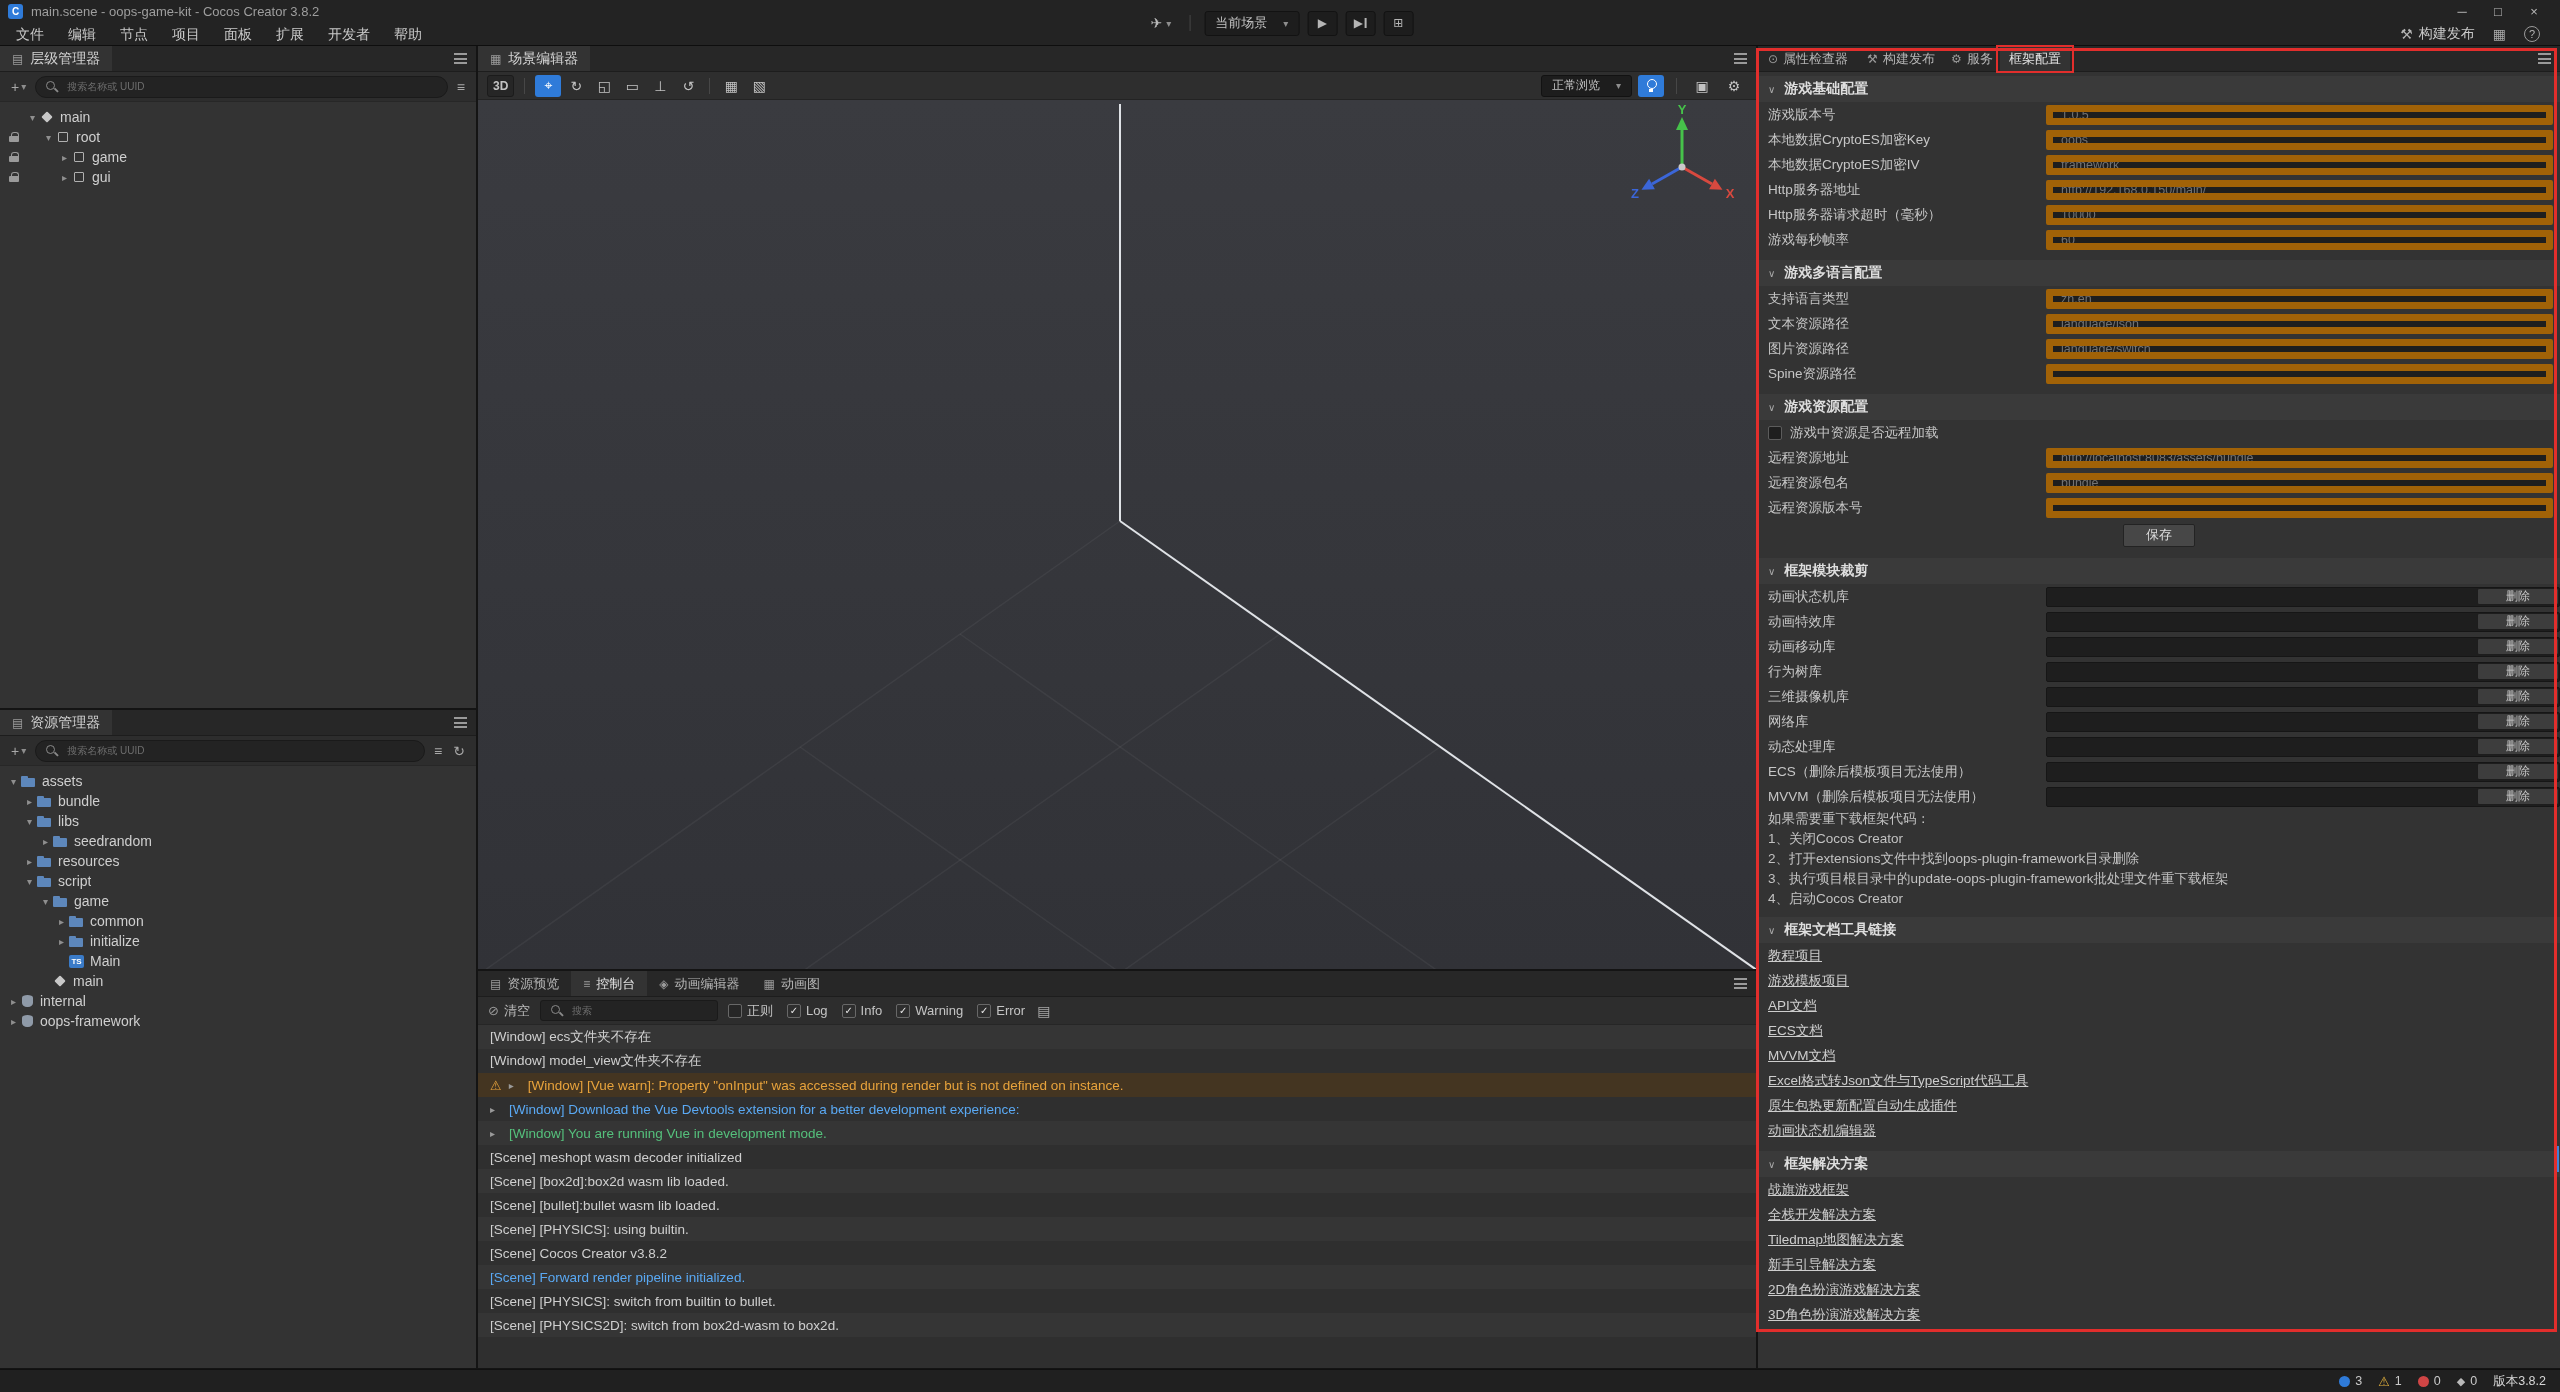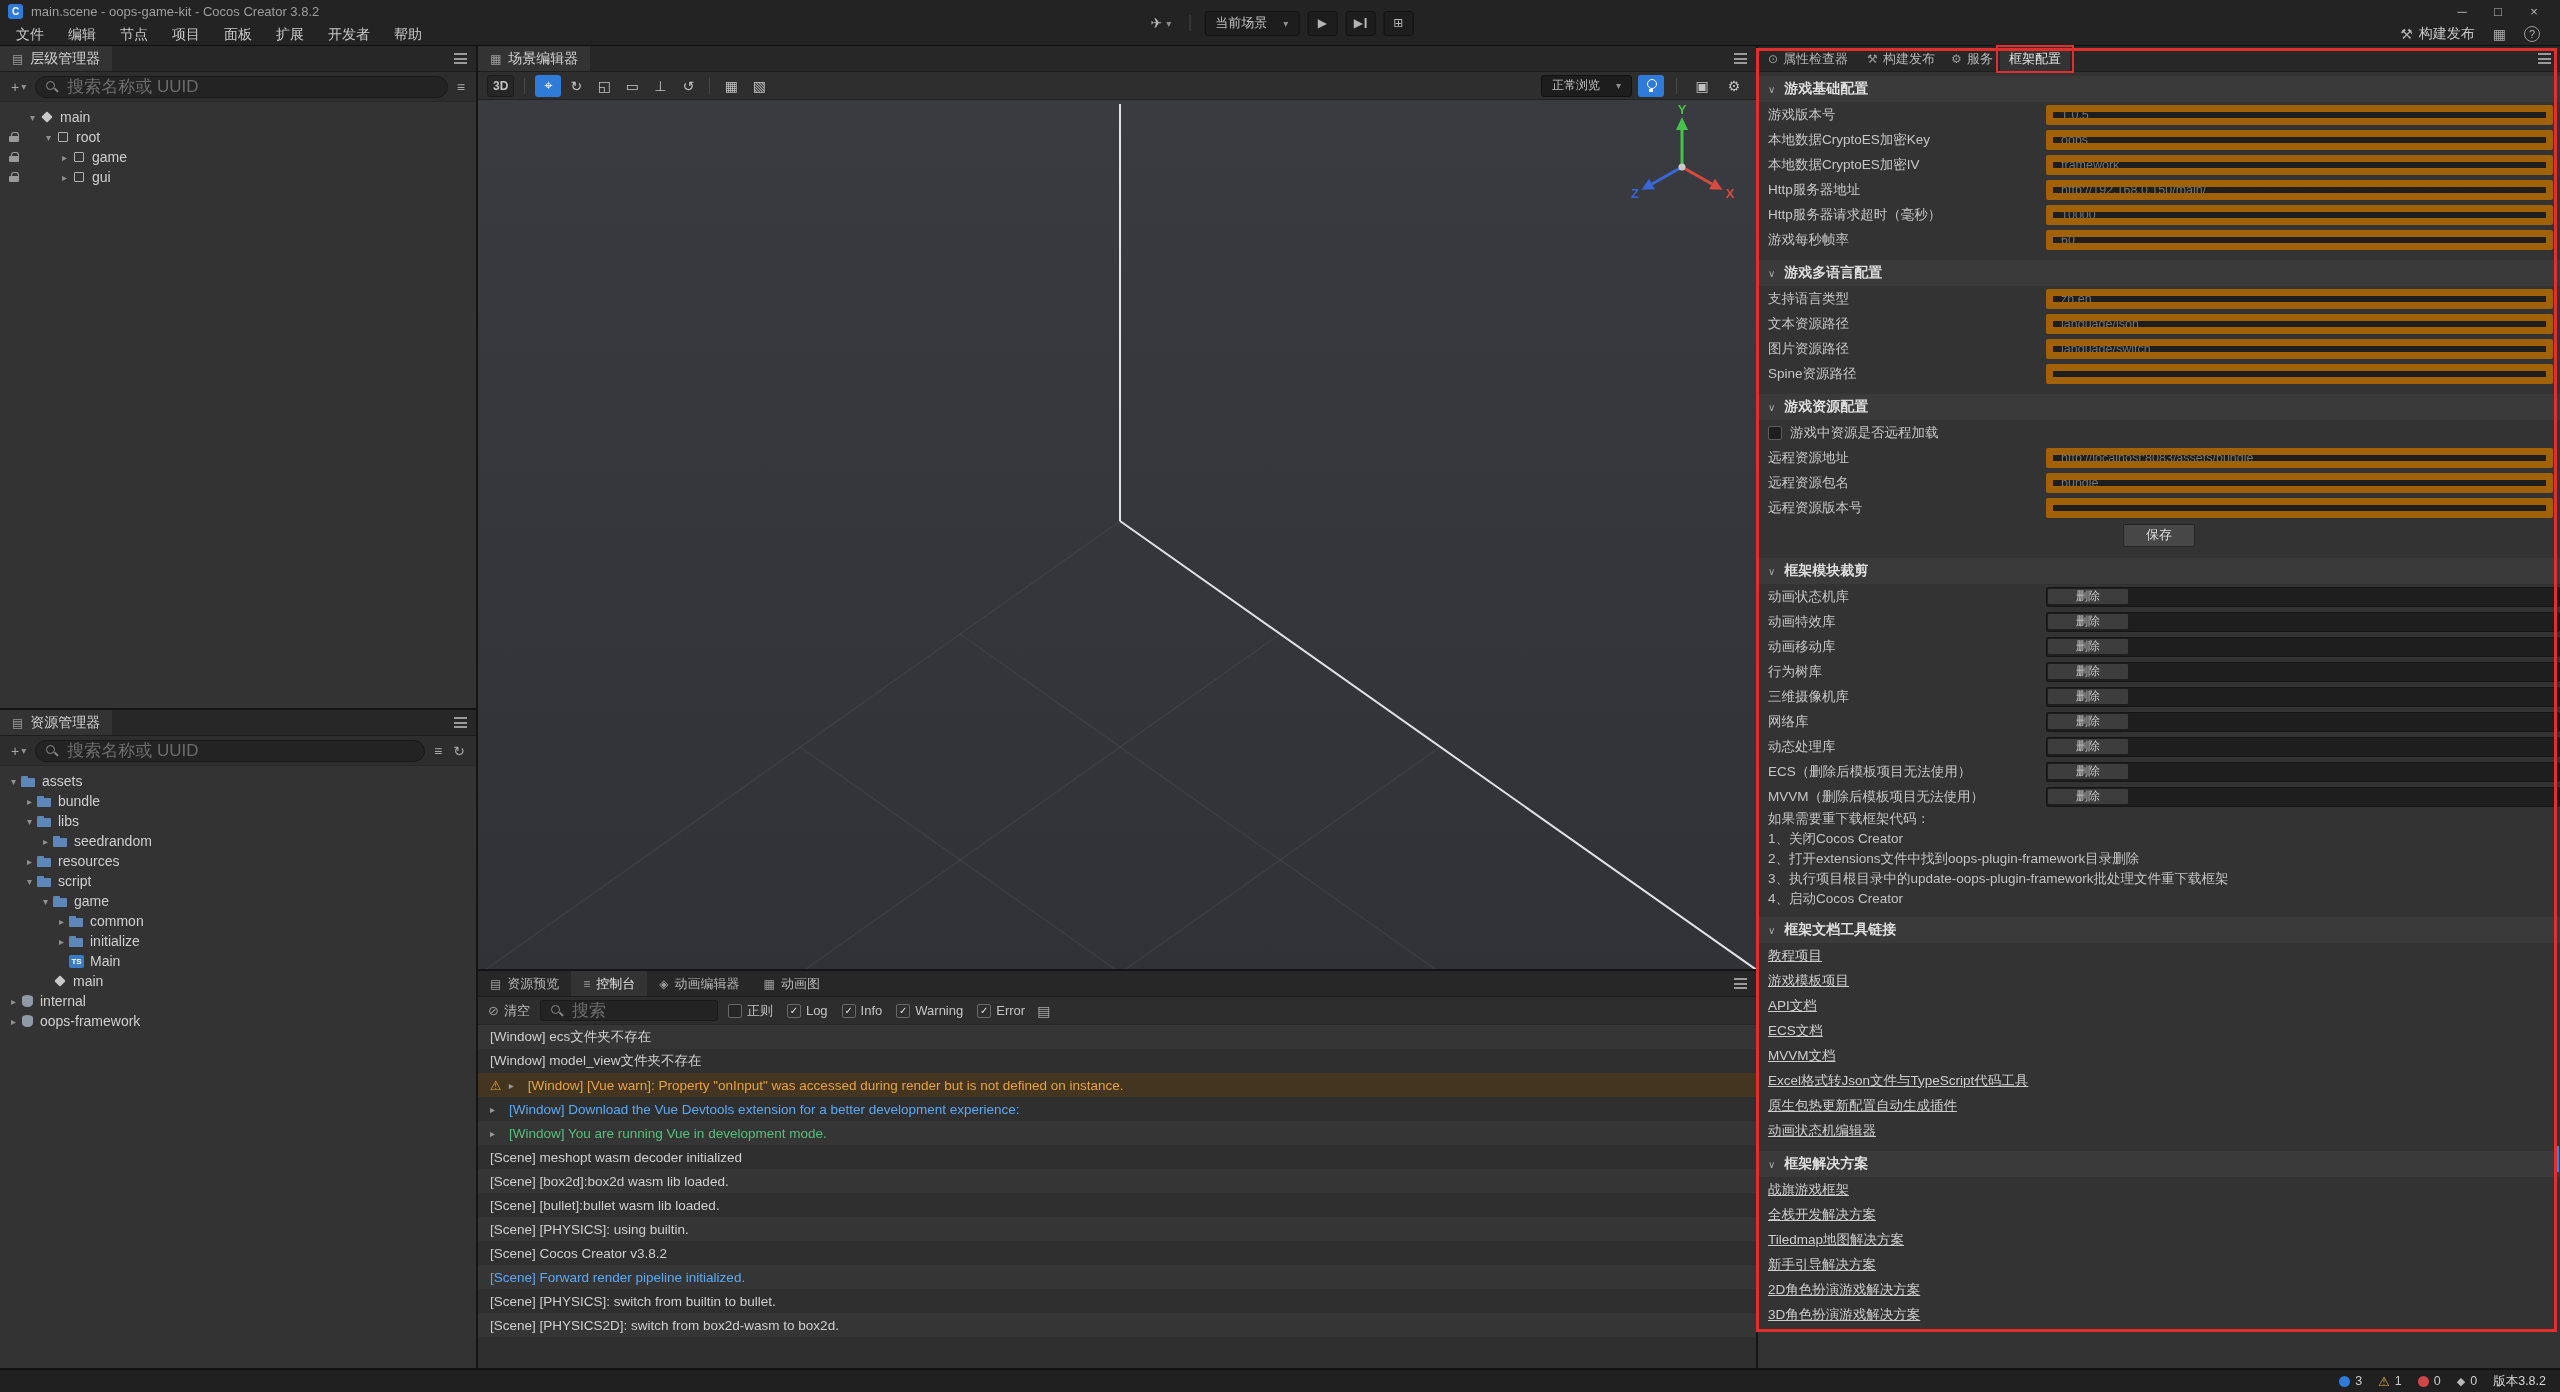--- a/index.html
+++ b/index.html
@@ -66,21 +66,21 @@
   .ico-lock::before{content:"";position:absolute;left:2.5px;top:0;width:6px;height:6px;border:1.5px solid #9a9a9a;border-bottom:none;border-radius:3px 3px 0 0}
   .ico-lock::after{content:"";position:absolute;left:0.5px;top:4.5px;width:10px;height:6px;background:#9a9a9a;border-radius:1px}
   .ico-bulb{width:11px;height:13px;position:relative;display:inline-block}
   .ico-bulb::before{content:"";position:absolute;left:1px;top:0;width:8px;height:8px;border:1.5px solid #fff;border-radius:50%}
   .ico-bulb::after{content:"";position:absolute;left:3.5px;top:9.5px;width:4px;height:3px;background:#fff}
 
   
   .search-row{height:30px;background:#2d2d2d;display:flex;align-items:center;gap:7px;padding:0 9px;border-bottom:1px solid #272727}
   .icon-btn{display:flex;align-items:center;justify-content:center;color:#a8a8a8;font-size:14px;gap:2px;padding:0 2px}
   .search-box{flex:1;height:22px;background:#232323;border:1px solid #1a1a1a;border-radius:11px;display:flex;align-items:center;gap:6px;padding:0 9px}
-  .search-box input{flex:1;background:transparent;border:none;outline:none;color:#bbb;font-size:17px;font-family:inherit;min-width:20px}
+  .search-box input{flex:1;background:transparent;border:none;outline:none;color:#bbb;font-size:10px;font-family:inherit;min-width:20px}
   input::placeholder{color:#6d6d6d}
   .tree{padding:5px 0 0 6px}
   .tree-row{height:20px;display:flex;align-items:center;font-size:14px;color:#cfcfcf;white-space:nowrap}
   .lock-slot{width:17px;margin-left:2px;flex:none;display:inline-flex;align-items:center}
   .t-indent{flex:none;display:inline-block}
   .tree-arrow{width:15px;flex:none;text-align:center;color:#8f8f8f;font-size:10px}
   .tree-label{overflow:hidden}
 
   #hierarchy{left:0;top:46px;width:476px;height:662px}
   #assets{left:0;top:710px;width:476px;height:658px}
@@ -133,21 +133,21 @@
   .insp-content{position:relative;padding-top:4px;height:1296px;overflow:hidden}
   .sec-header{height:26px;background:#3a3a3a;display:flex;align-items:center;gap:9px;padding:0 10px;
     font-size:14px;font-weight:700;color:#dedede;margin-top:8px}
   .sec-header.first{margin-top:0}
   .chev{font-size:10px;color:#a8a8a8;font-weight:400}
   .frow{height:25px;display:flex;align-items:center;padding-left:10px}
   .flabel{width:278px;flex:none;font-size:13.5px;color:#c6c6c6;white-space:nowrap;overflow:hidden}
   .ffield{width:507px;height:20px;background:#1e1e1e;border:7px solid #a16207;border-radius:2px;font-size:12.5px;color:#737373;
     display:flex;align-items:center;padding:0 8px;white-space:nowrap;overflow:hidden}
   .mod-bar{width:569px;height:20px;background:#1e1e1e;border:1px solid #161616;border-radius:2px;
-    display:flex;align-items:center;justify-content:flex-start}
+    display:flex;align-items:center;justify-content:flex-end}
   .del-btn{height:17px;padding:0 28px;background:#3d3d3d;border:1px solid #1d1d1d;border-radius:2px;font-size:12px;color:#c6c6c6;
     display:flex;align-items:center;white-space:nowrap}
   .cb-row{height:25px;display:flex;align-items:center;gap:8px;padding-left:10px}
   .cbox{width:14px;height:14px;background:#1e1e1e;border:1px solid #5c5c5c;border-radius:2px;flex:none}
   .cb-label{font-size:13.5px;color:#c6c6c6}
   .save-row{height:30px;display:flex;align-items:center;justify-content:center}
   .save-btn{height:23px;padding:0 22px;background:#474747;border:1px solid #232323;border-radius:2px;font-size:13px;color:#ddd;
     display:flex;align-items:center}
   .note-line{padding-left:10px;font-size:13.5px;color:#c2c2c2;line-height:20px;white-space:nowrap}
   .link-row{height:25px;display:flex;align-items:center;padding-left:10px}

